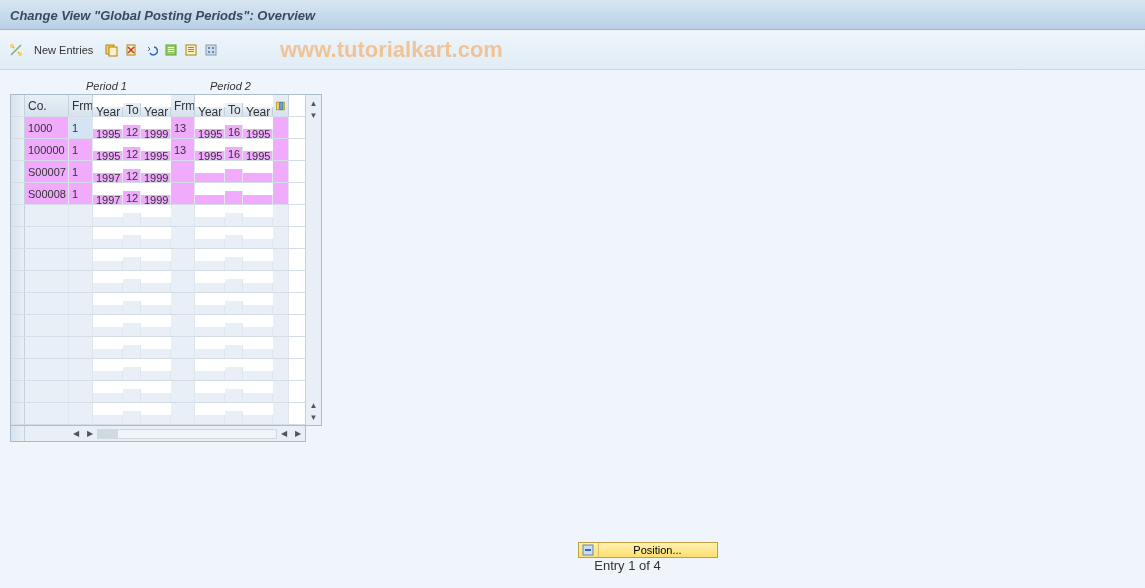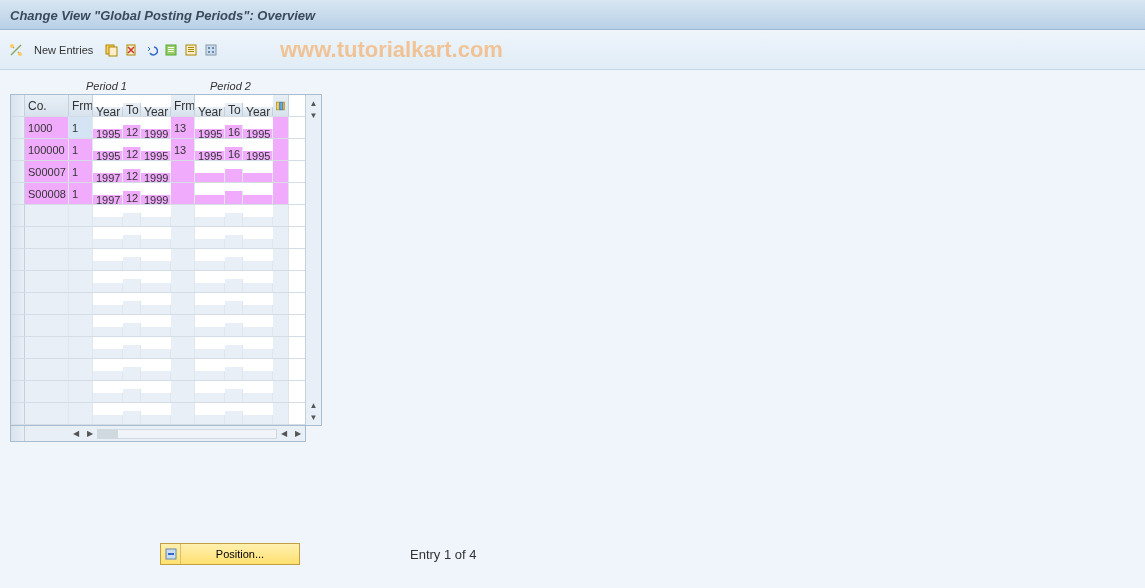--- a/index.html
+++ b/index.html
@@ -161,20 +161,21 @@
     .hscroll .hthumb { position: absolute; left: 0; width: 20px; height: 100%; background: #d0d8e0; }
     
     .bottom-bar {
       position: absolute;
       bottom: 30px;
       left: 10px;
       right: 10px;
       display: flex;
       align-items: center;
       height: 24px;
+      flex-direction: column;
     }
     .position-btn {
       margin-left: 150px;
       height: 22px;
       width: 140px;
       background: linear-gradient(to bottom, #fff0b0, #ffe070);
       border: 1px solid #c0a040;
       display: flex;
       align-items: center;
       font-size: 11px;

